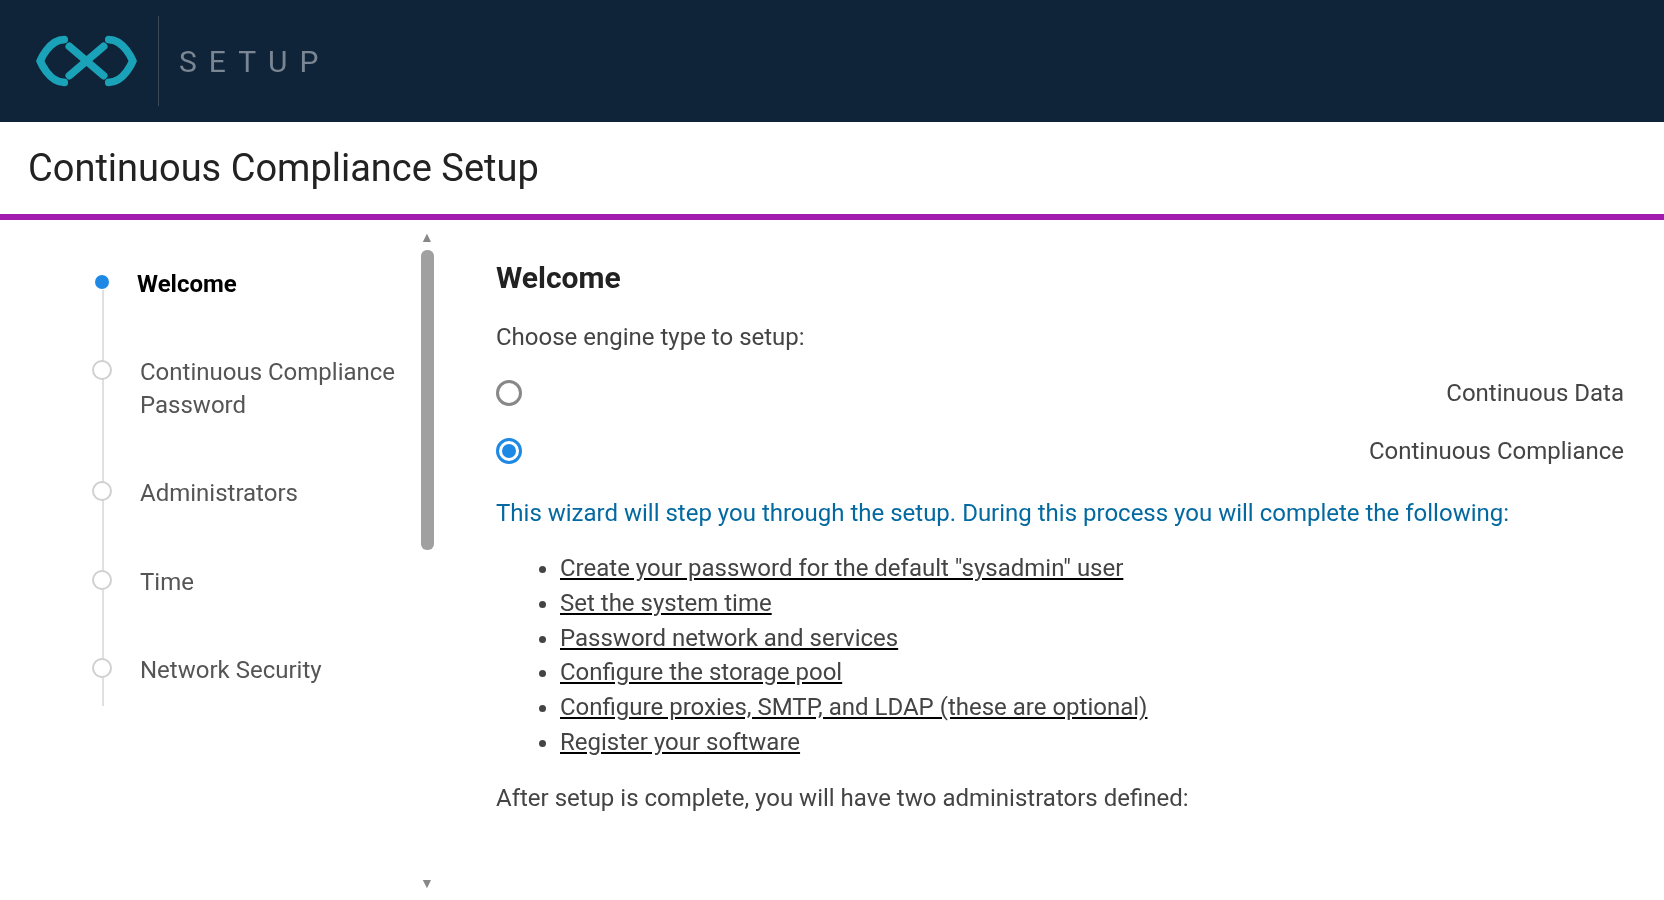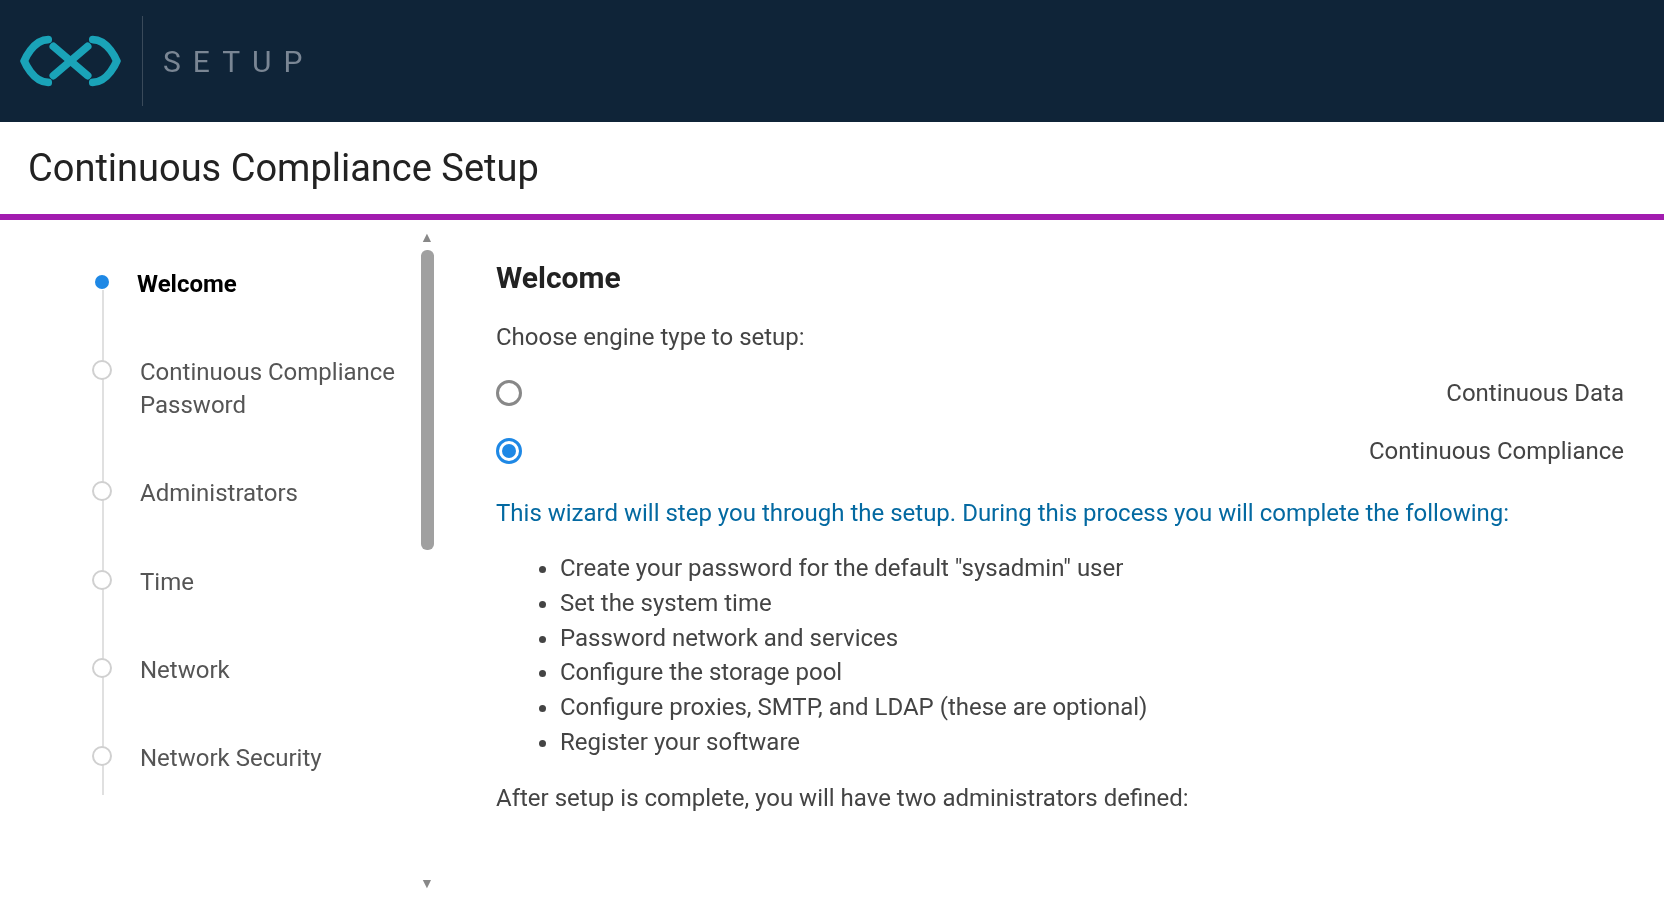--- a/index.html
+++ b/index.html
@@ -12,21 +12,21 @@
       background: #fff;
       width: 1664px;
       height: 900px;
       overflow: hidden;
     }
     .header {
       background: #0f2438;
       height: 122px;
       display: flex;
       align-items: center;
-      padding-left: 0;
+      padding-left: 16px;
     }
     .logo {
       display: flex;
       align-items: center;
       justify-content: center;
       width: 140px;
       height: 100%;
     }
     .logo svg {
       width: 105px;
@@ -184,20 +184,21 @@
     .description {
       font-size: 24px;
       color: #0369a1;
       margin-top: 8px;
       margin-bottom: 20px;
       line-height: 1.5;
     }
     .bullet-list {
       margin-left: 64px;
       margin-bottom: 20px;
+      text-decoration: underline;
     }
     .bullet-list li {
       font-size: 24px;
       color: #444;
       line-height: 1.45;
       list-style: disc;
     }
     .after-text {
       font-size: 24px;
       color: #444;
@@ -268,24 +269,20 @@
         <div class="step">
           <div class="step-dot"></div>
           <div class="step-label">Administrators</div>
         </div>
 
         <div class="step">
           <div class="step-dot"></div>
           <div class="step-label">Time</div>
         </div>
 
-        <div class="step">
-          <div class="step-dot"></div>
-          <div class="step-label">Network</div>
-        </div>
 
         <div class="step" style="margin-bottom:40px;">
           <div class="step-dot"></div>
           <div class="step-label">Network Security</div>
         </div>
       </div>
     </div>
     <div class="scrollbar-container">
       <div class="scroll-arrow">▲</div>
       <div class="scroll-thumb"></div>

